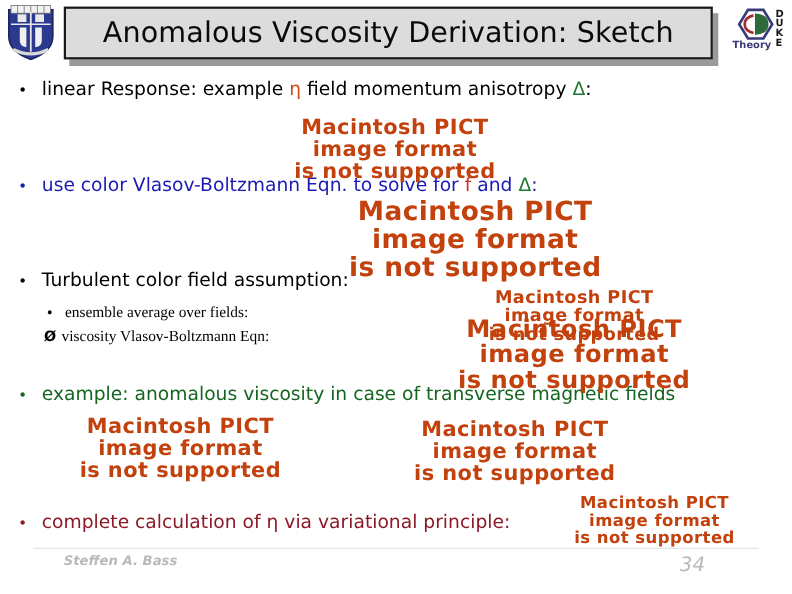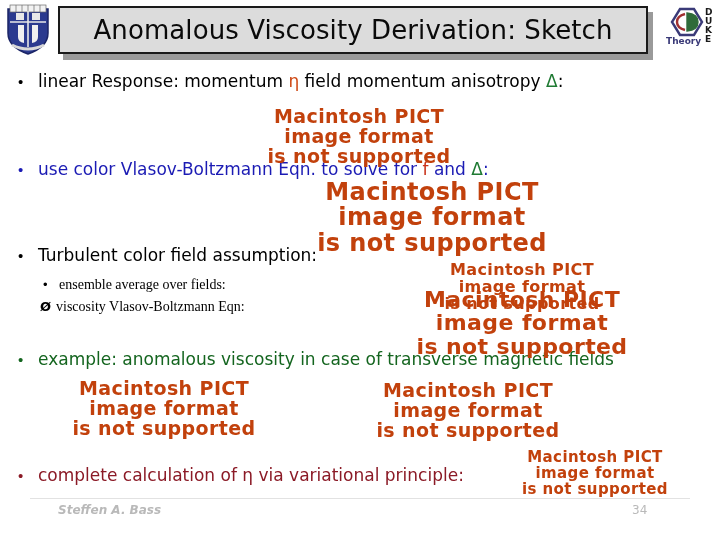--- a/index.html
+++ b/index.html
@@ -124,24 +124,24 @@
     left: 58px; top: 503px;
     font-size: 12px;
     font-style: italic;
     color: #b9b9b9;
     font-family: "DejaVu Sans", sans-serif;
     font-weight: bold;
   }
   #footer-page {
     position: absolute;
     left: 618px; top: 503px;
-    font-size: 12px;
+    font-size: 18px;
+    font-style: italic;
     color: #b9b9b9;
     font-family: "DejaVu Sans", sans-serif;
-    margin-left: 14px;
   }
 </style>
 </head>
 <body>
 
 <div id="header">
 
   <svg id="duke-shield" viewBox="0 0 44 52">
     <path d="M2 6 L42 6 L42 30 Q42 44 22 51 Q2 44 2 30 Z" fill="#2b3a8f" stroke="#1b2566" stroke-width="1.5"></path>
     <rect x="4" y="2" width="36" height="7" fill="#f2f2f2" stroke="#6b6b6b" stroke-width="0.7"></rect>
@@ -171,21 +171,21 @@
     <text x="45" y="11" font-family="DejaVu Sans, sans-serif" font-size="9" font-weight="bold" fill="#1a1a1a">D</text>
     <text x="45" y="20" font-family="DejaVu Sans, sans-serif" font-size="9" font-weight="bold" fill="#1a1a1a">U</text>
     <text x="45" y="29" font-family="DejaVu Sans, sans-serif" font-size="9" font-weight="bold" fill="#1a1a1a">K</text>
     <text x="45" y="38" font-family="DejaVu Sans, sans-serif" font-size="9" font-weight="bold" fill="#1a1a1a">E</text>
     <text x="6" y="40" font-family="DejaVu Sans, sans-serif" font-size="9" font-weight="bold" fill="#3a3a78">Theory</text>
   </svg>
 </div>
 
 <div class="bullet-row" style="left:18px; top:72px;">
   <span class="bullet-mark c-black">•</span>
-  <span class="bullet-label"><span class="c-black">linear Response: momentum </span><span class="c-eta">η</span><span class="c-black"> field momentum anisotropy </span><span class="c-delta">Δ</span><span class="c-black">:</span></span>
+  <span class="bullet-label"><span class="c-black">linear Response: example </span><span class="c-eta">η</span><span class="c-black"> field momentum anisotropy </span><span class="c-delta">Δ</span><span class="c-black">:</span></span>
 </div>
 
 <div class="bullet-row" style="left:18px; top:160px;">
   <span class="bullet-mark c-blue">•</span>
   <span class="bullet-label"><span class="c-blue">use color Vlasov-Boltzmann Eqn. to solve for </span><span class="c-f">f</span><span class="c-blue"> and </span><span class="c-delta">Δ</span><span class="c-blue">:</span></span>
 </div>
 
 <div class="bullet-row" style="left:18px; top:246px;">
   <span class="bullet-mark c-black">•</span>
   <span class="bullet-label c-black">Turbulent color field assumption:</span>

